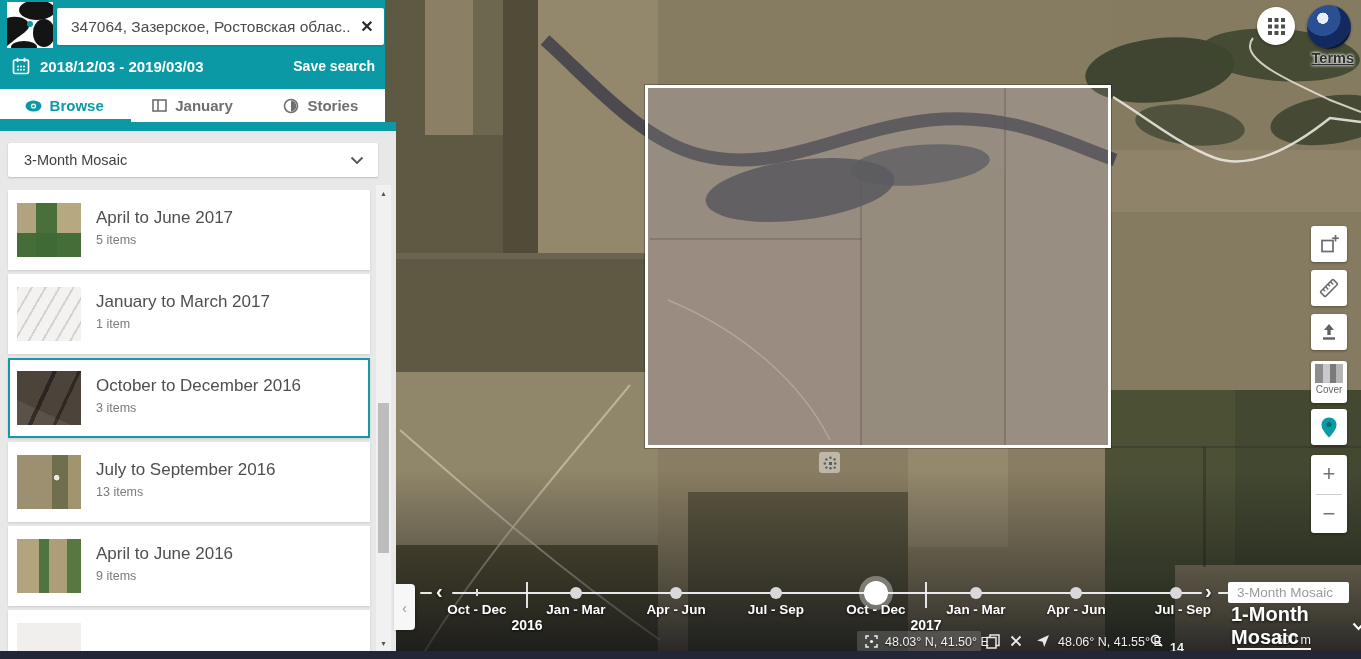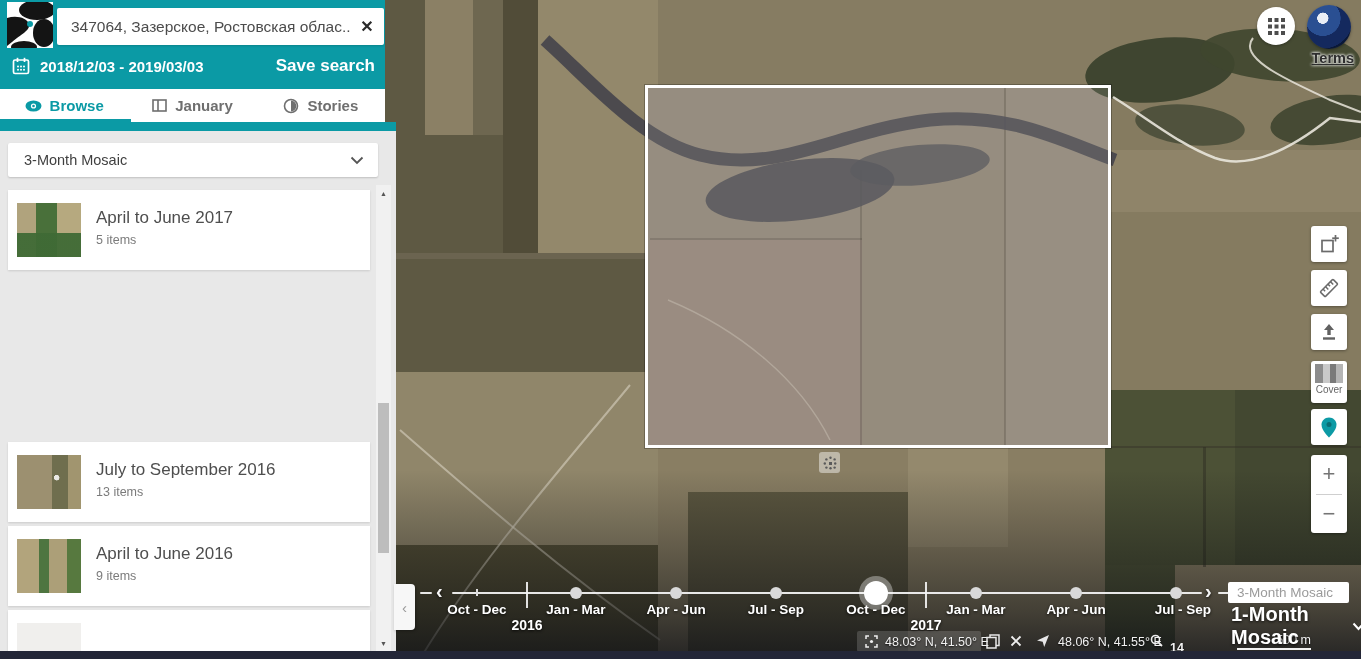--- a/index.html
+++ b/index.html
@@ -73,21 +73,21 @@
   #teal-strip{position:absolute;left:0;top:122px;width:396px;height:9px;background:#0b9aa5;}
   #browse-underline{position:absolute;left:0;top:119px;width:131px;height:3px;background:#0b9aa5;}
   #logo{position:absolute;left:7px;top:2px;width:46px;height:46px;background:#fff;overflow:hidden;}
   #search-box{position:absolute;left:57px;top:8px;width:327px;height:37px;background:#fff;border-radius:2px;
       display:flex;align-items:center;box-shadow:0 1px 2px rgba(0,0,0,0.15);}
   #search-input{border:none;outline:none;flex:1;font-family:"Liberation Sans",sans-serif;
       font-size:15.5px;color:#4c4c4c;padding:0 0 0 14px;background:transparent;}
   #search-clear{width:34px;text-align:center;font-size:16px;color:#2b2b2b;cursor:pointer;font-weight:700;}
   #date-row{position:absolute;left:0;top:54px;width:385px;height:24px;display:flex;align-items:center;padding:0 10px 0 12px;}
   #date-text{color:#fff;font-size:15px;font-weight:700;margin-left:10px;}
-  #save-search{margin-left:auto;color:#fff;font-size:17px;font-weight:700;cursor:pointer;}
+  #save-search{margin-left:auto;color:#fff;font-size:14px;font-weight:700;cursor:pointer;}
   #tabs{position:absolute;left:0;top:89px;width:385px;height:33px;background:#fff;display:flex;}
   .tab{flex:1;display:flex;align-items:center;justify-content:center;gap:8px;cursor:pointer;
       font-size:15px;font-weight:600;color:#6f6f6f;}
   .tab.active{color:#0b9aa5;}
 
   #panel-body{position:absolute;left:0;top:131px;width:396px;height:520px;background:#e8e8e8;overflow:hidden;}
   #mosaic-filter{position:absolute;left:8px;top:12px;width:370px;height:34px;background:#fff;border-radius:2px;
       box-shadow:0 1px 2px rgba(0,0,0,0.18);display:flex;align-items:center;padding:0 14px 0 16px;cursor:pointer;}
   #mosaic-filter span{flex:1;font-size:14.5px;color:#3f3f3f;}
 
@@ -406,20 +406,30 @@
       <svg width="14" height="9">
         <path d="M1.5 1.5 L7 7 L12.5 1.5" stroke="#555" stroke-width="1.8" fill="none"></path>
         </svg>
     </div>
 
     <div class="card" style="top:59px;">
       <div class="thumb t1"></div>
       <div class="card-title">April to June 2017</div>
       <div class="card-count">5 items</div>
     </div>
+    <div class="card" style="top:143px;">
+      <div class="thumb t2"></div>
+      <div class="card-title">January to March 2017</div>
+      <div class="card-count">1 item</div>
+    </div>
+    <div class="card selected" style="top:227px;">
+      <div class="thumb t3"></div>
+      <div class="card-title">October to December 2016</div>
+      <div class="card-count">3 items</div>
+    </div>
     <div class="card" style="top:311px;">
       <div class="thumb t4"></div>
       <div class="card-title">July to September 2016</div>
       <div class="card-count">13 items</div>
     </div>
     <div class="card" style="top:395px;">
       <div class="thumb t5"></div>
       <div class="card-title">April to June 2016</div>
       <div class="card-count">9 items</div>
     </div>

